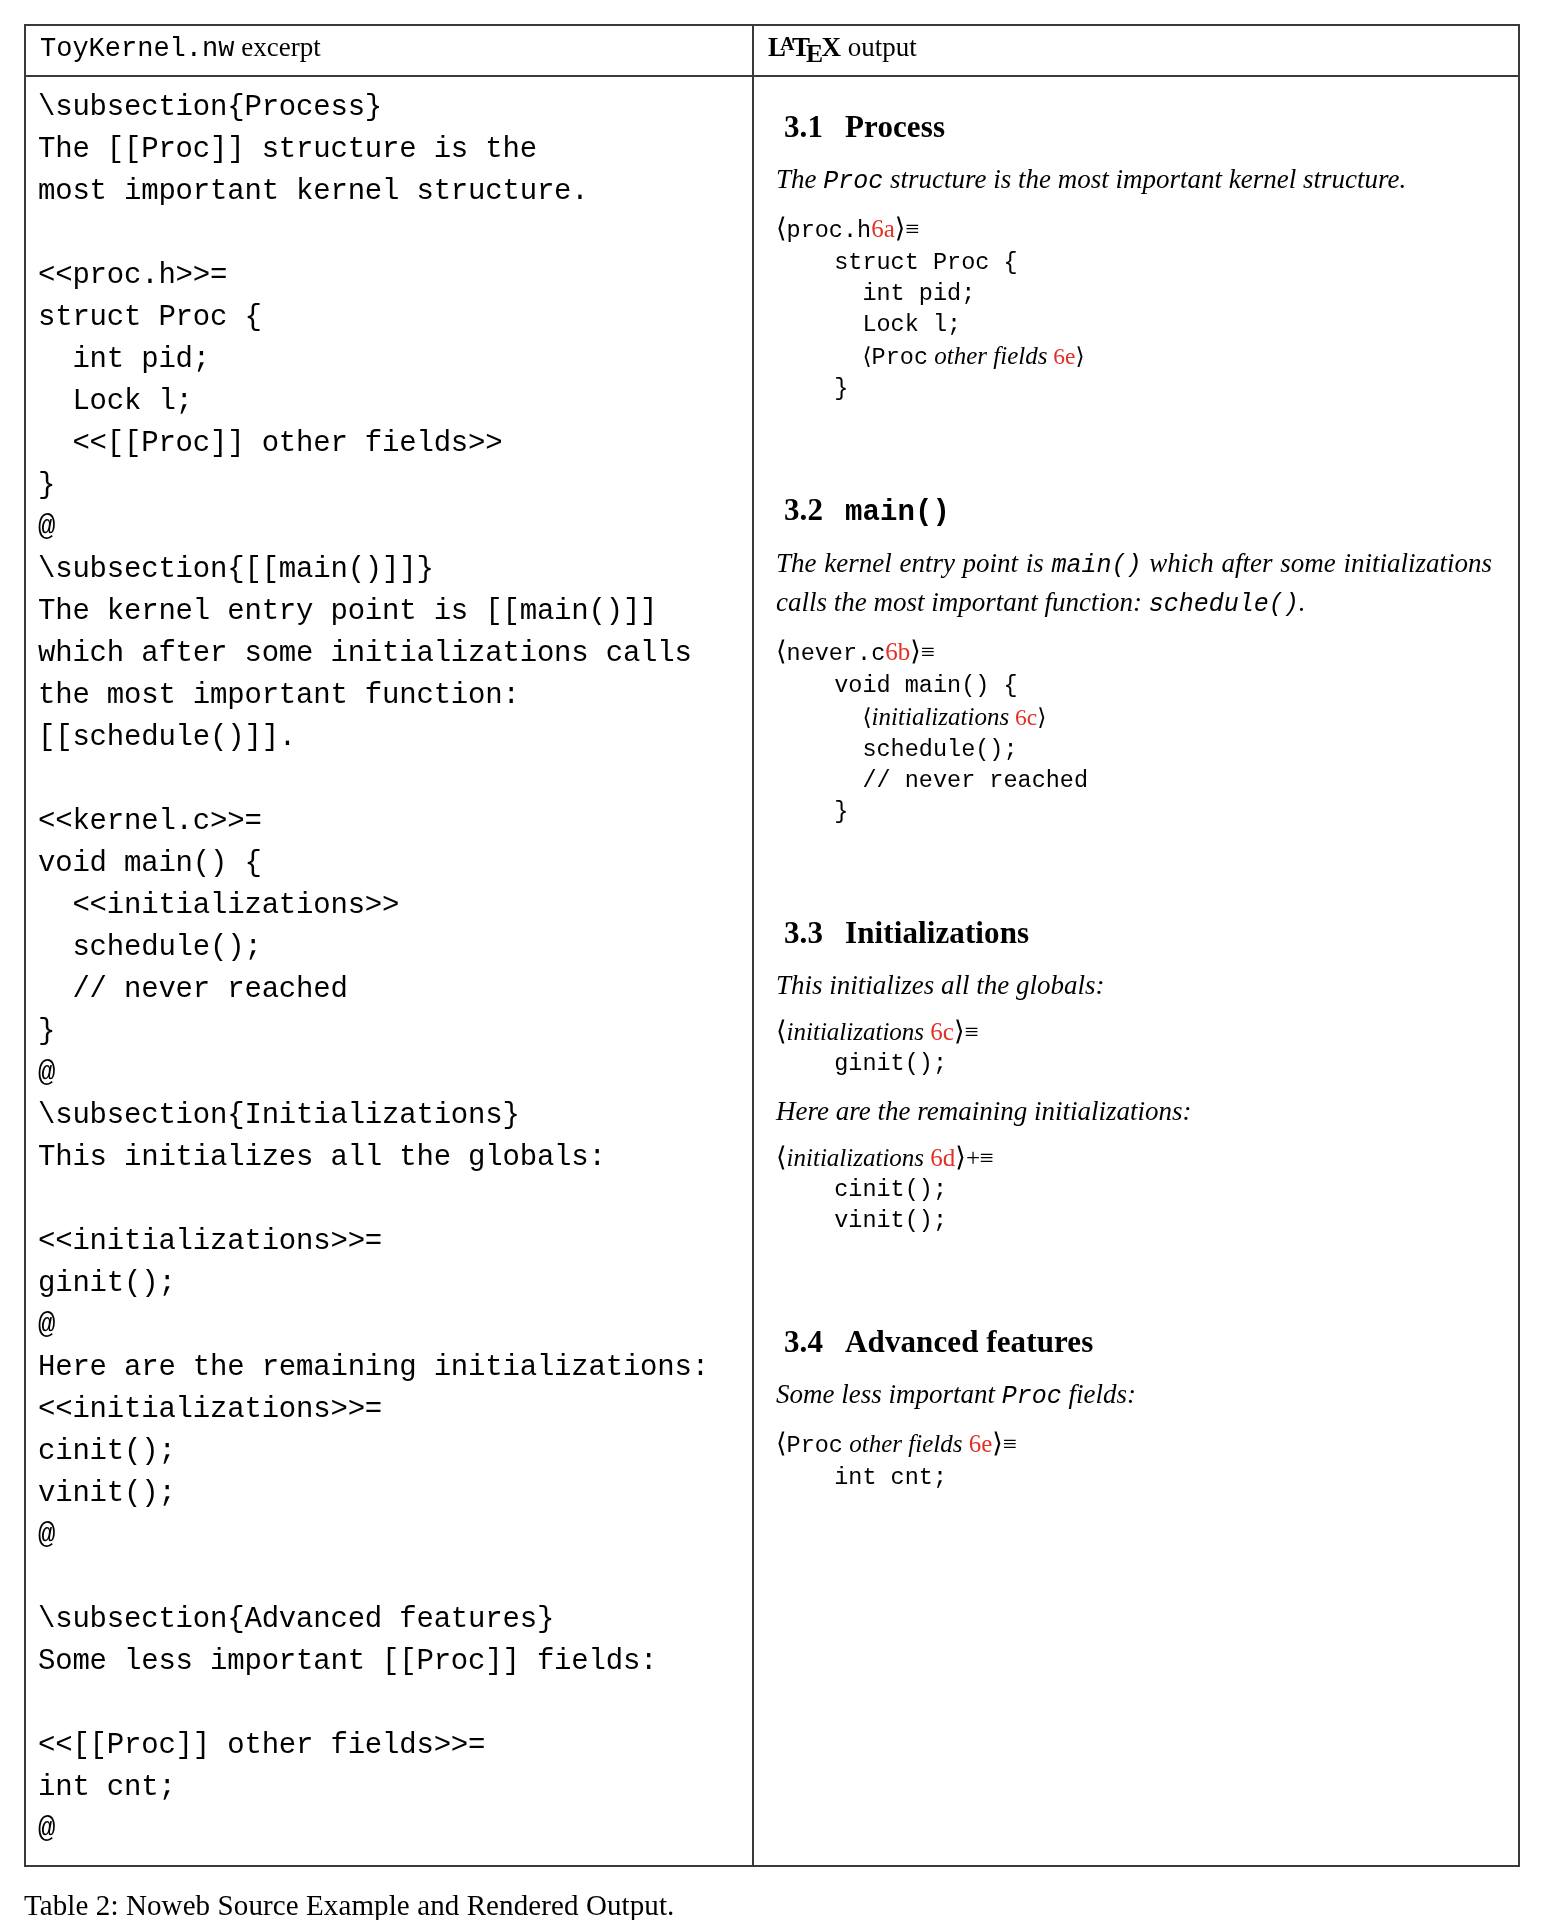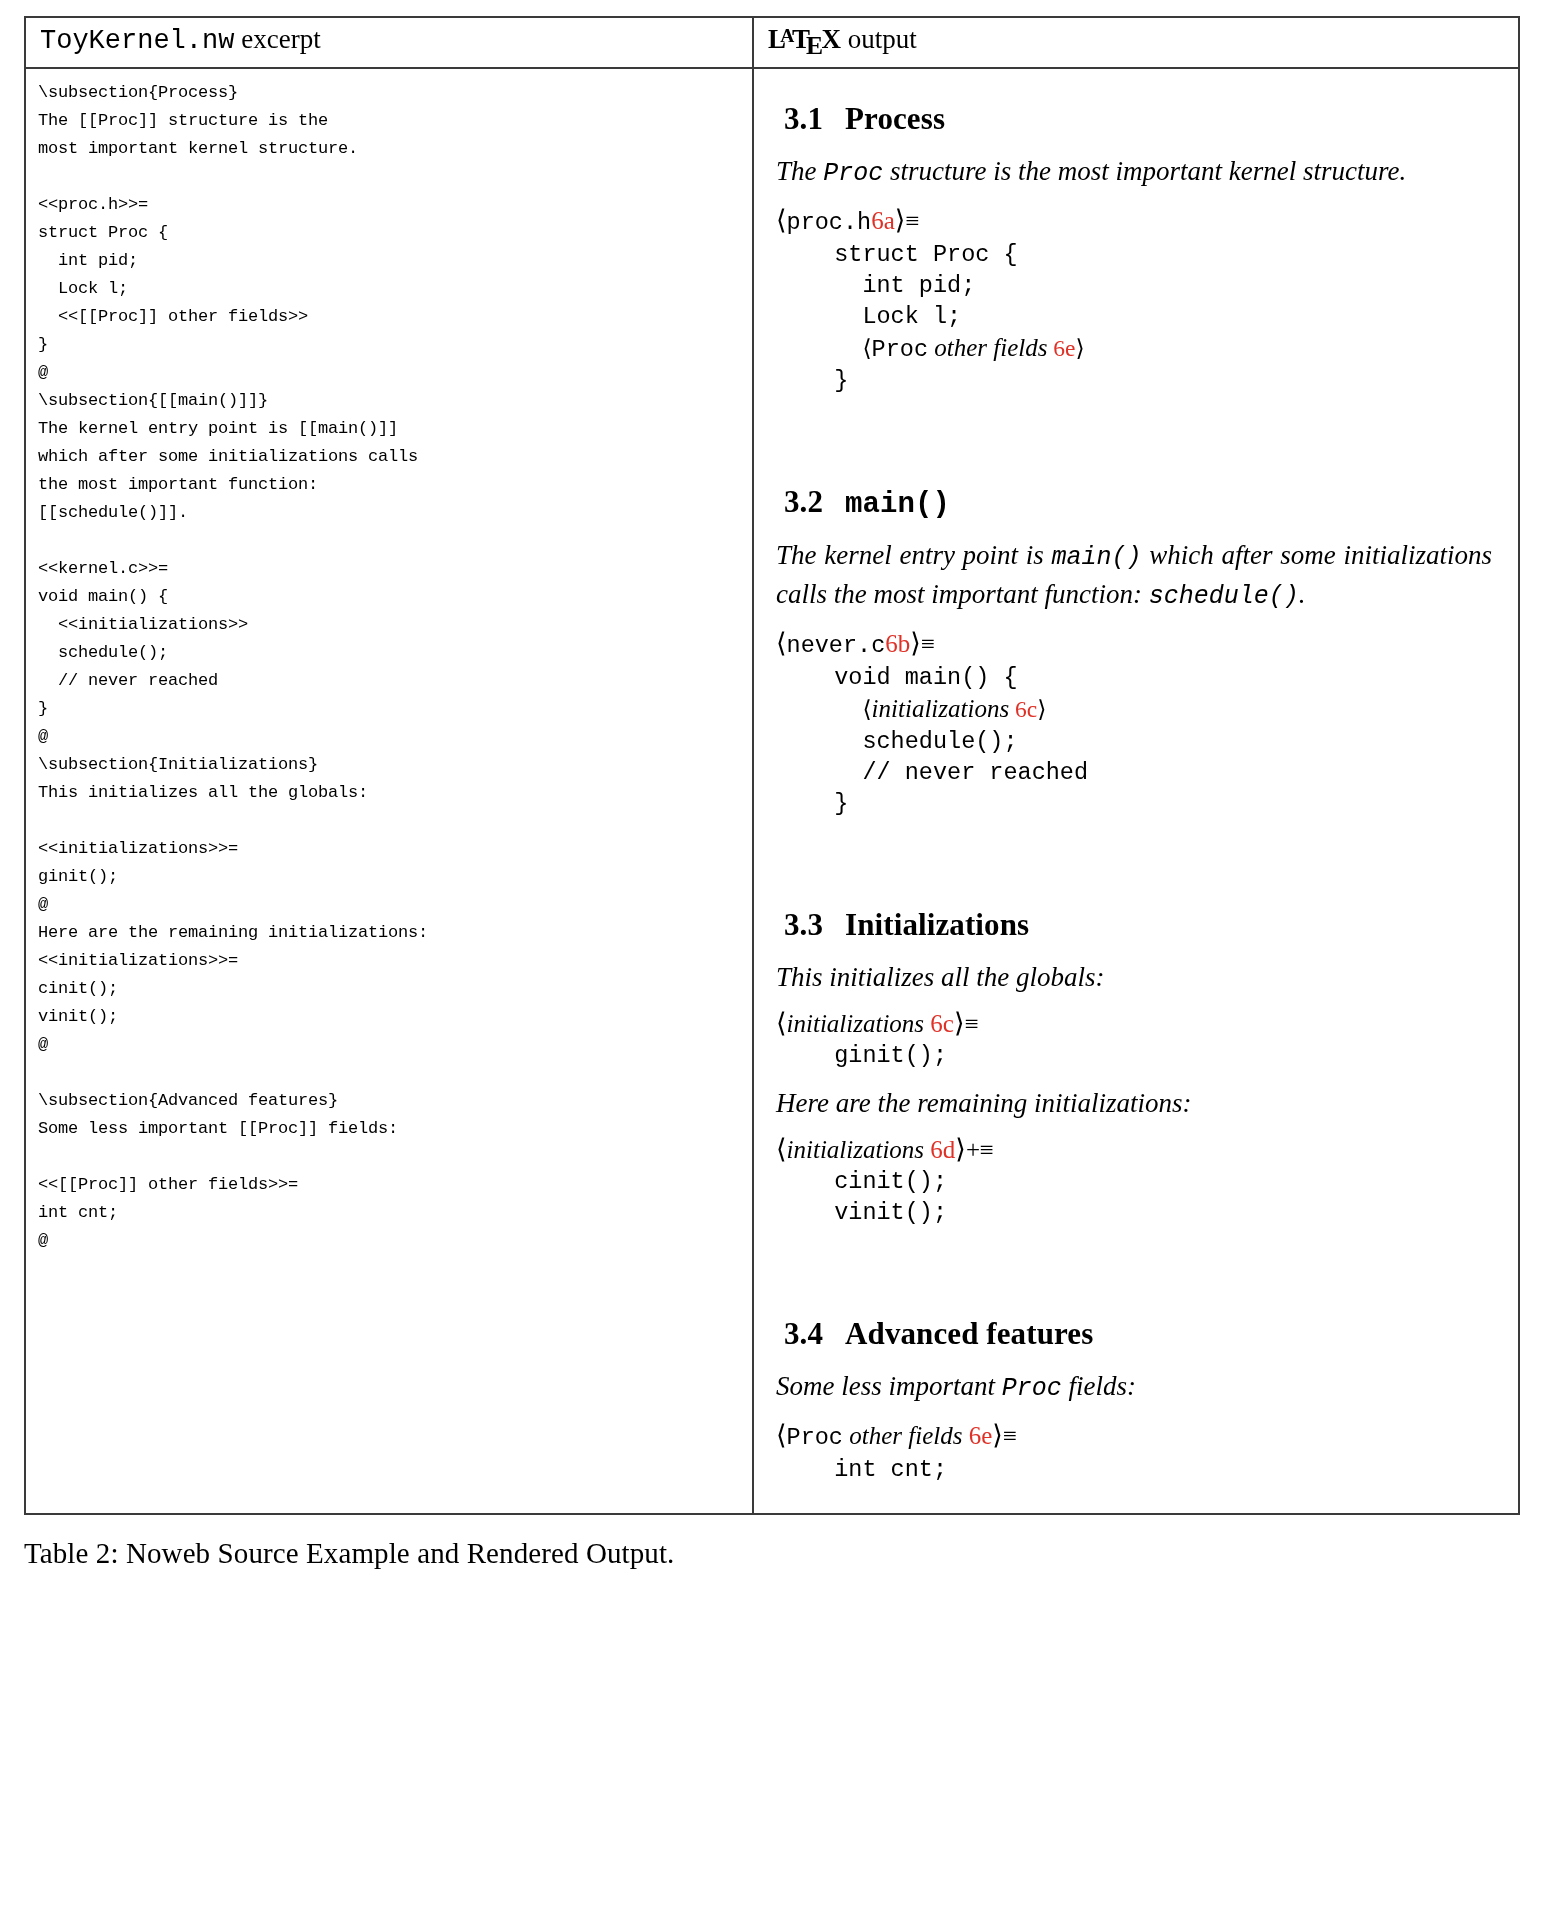--- a/index.html
+++ b/index.html
@@ -13,21 +13,21 @@
     font-family: "Liberation Serif", serif;
     color: #000000;
     -webkit-font-smoothing: antialiased;
   }
 
   .page {
     position: relative;
     width: 1548px;
     height: 1416px;
     box-sizing: border-box;
-    padding: 16px 24px 0 24px;
+    padding: 24px 24px 0 24px;
   }
 
   
   .tbl {
     border-collapse: collapse;
     width: 1496px;
     table-layout: fixed;
     border: 2px solid #3a3a3a;
   }
   .tbl td {
@@ -60,22 +60,22 @@
     position: relative;
     top: 0.23em;
     margin-left: -0.15em;
     margin-right: -0.07em;
     font-size: 0.95em;
   }
 
   
   .src {
     font-family: "Liberation Mono", monospace;
-    font-size: 17px;
-    line-height: 28px;
+    font-size: 29px;
+    line-height: 42px;
     white-space: pre;
     padding: 10px 0 14px 12px;
     letter-spacing: -0.2px;
   }
 
   
   .out {
     padding: 14px 26px 14px 22px;
     font-size: 27px;
   }

